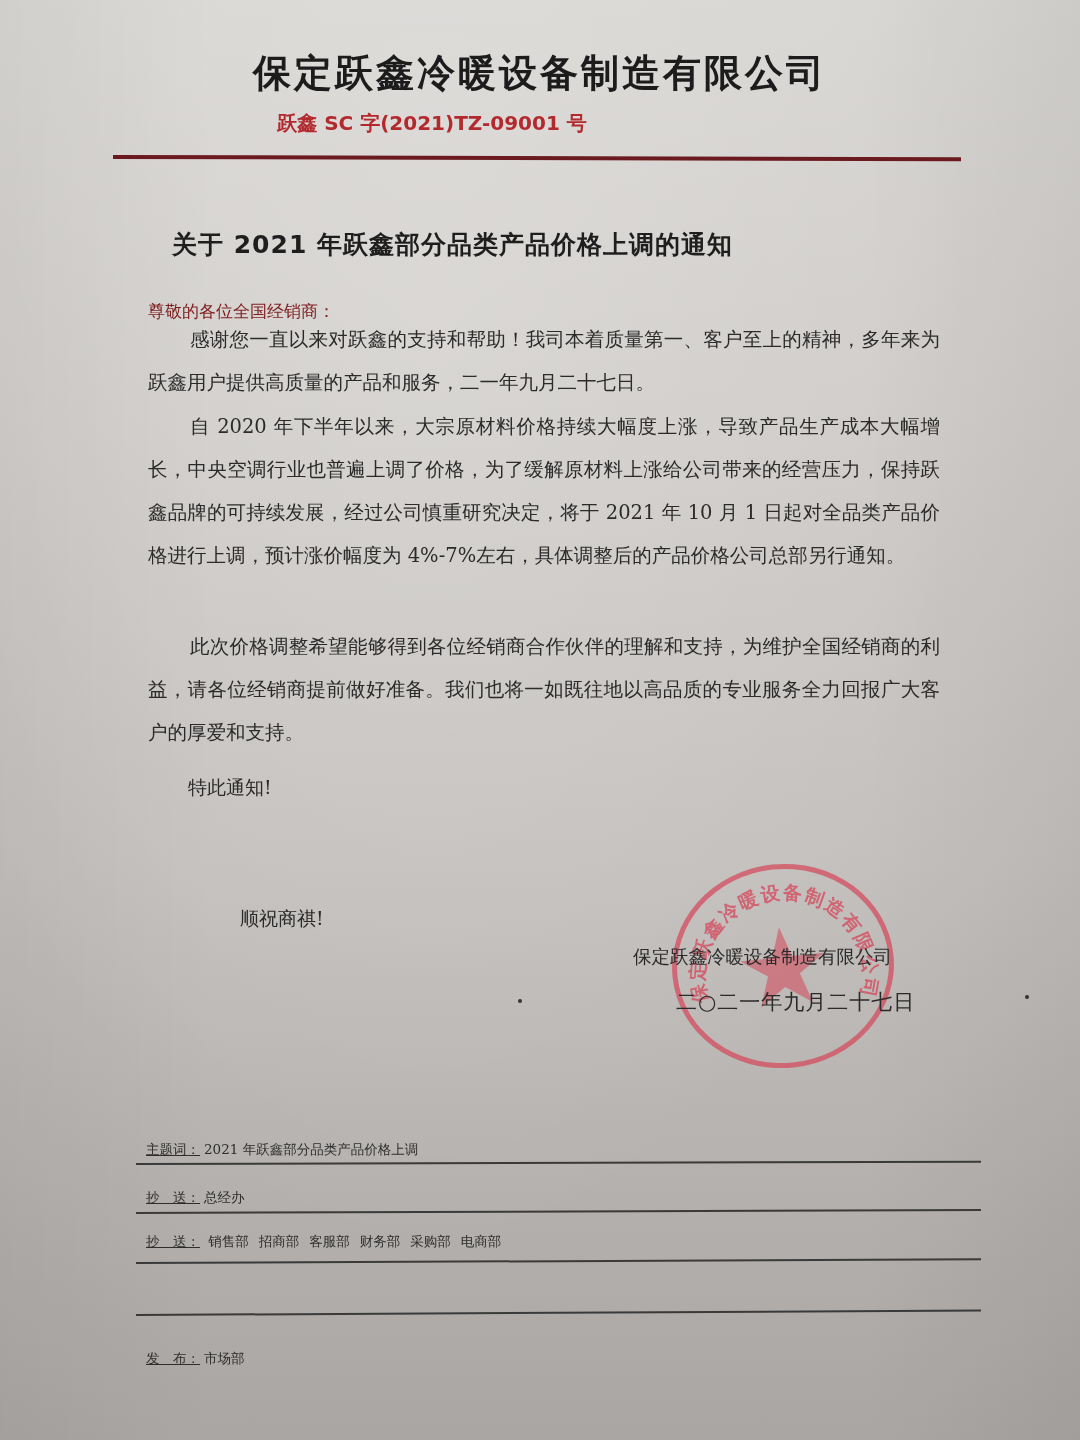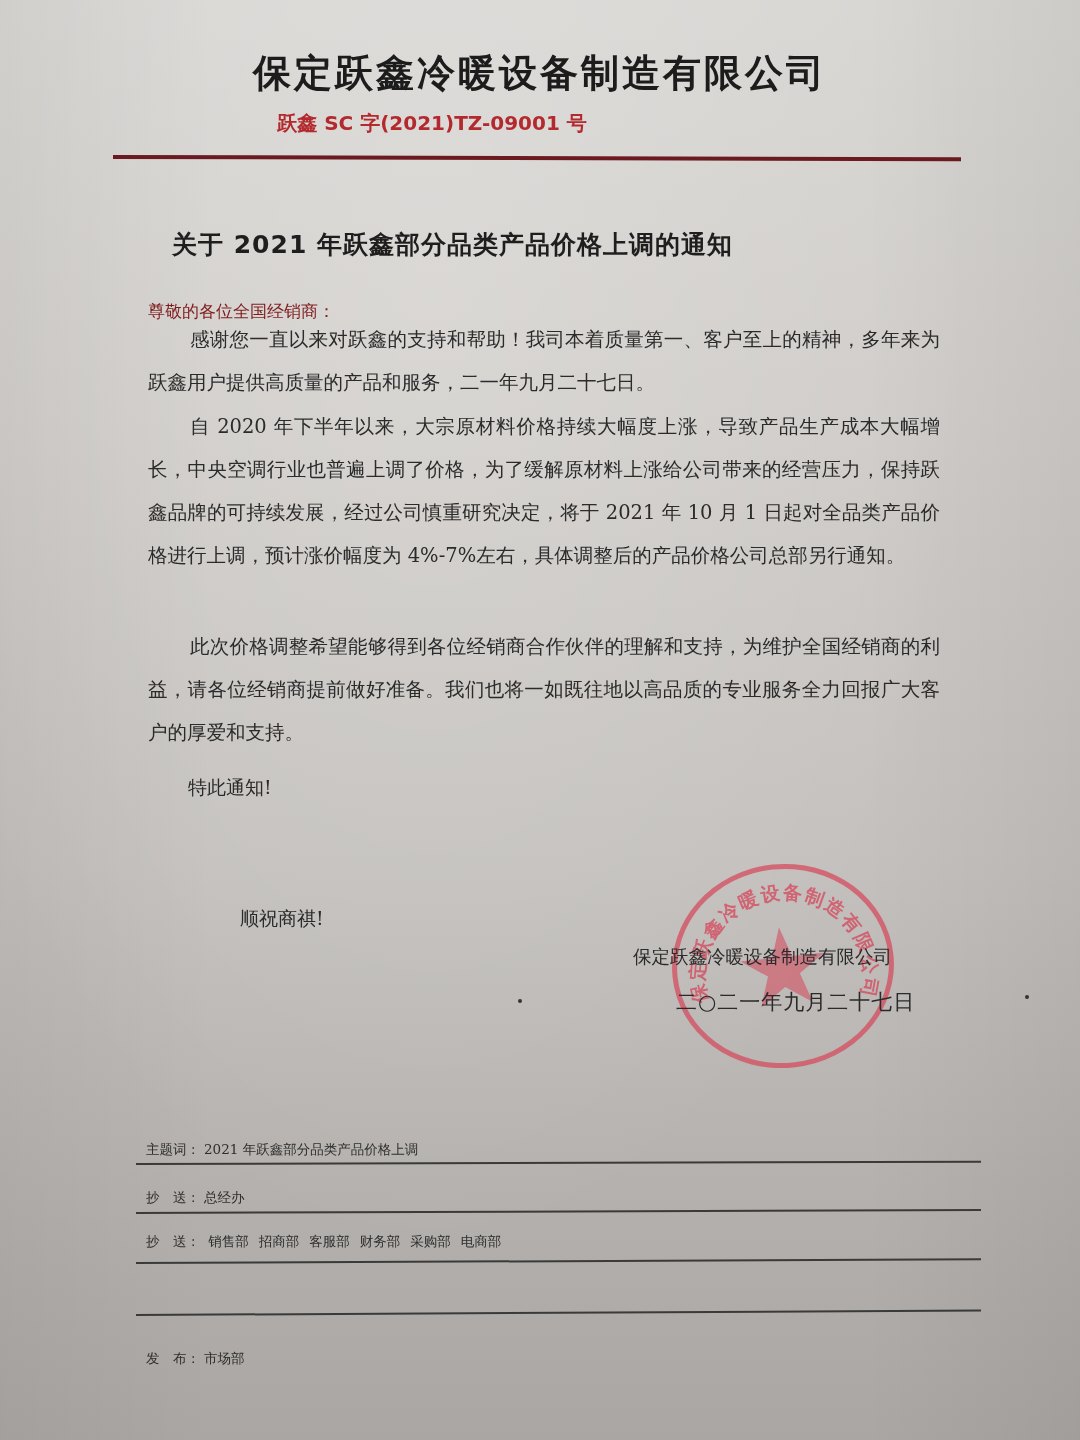--- a/index.html
+++ b/index.html
@@ -142,20 +142,21 @@
       background: #333;
     }
     .footer-row {
       position: absolute;
       left: 146px;
       font-size: 13.5px;
       color: #2e2e2e;
     }
     .footer-row .lbl {
       display: inline-block;
+      text-decoration: underline;
     }
     .footer-row .val {
       margin-left: 4px;
       margin-top: 24px;
     }
     .footer-row .dept {
       margin-right: 10px;
       font-family: Liberation Serif, serif;
     }
     .footer-line {

